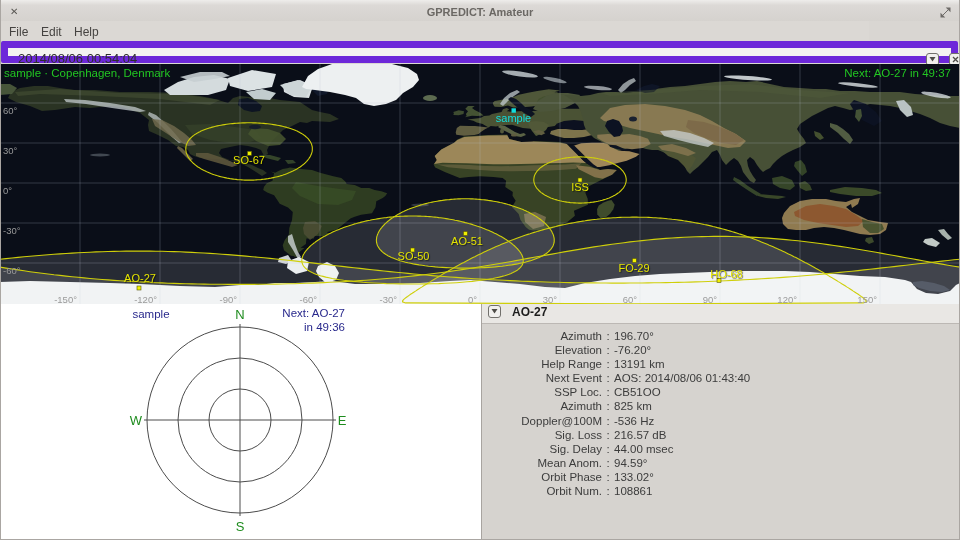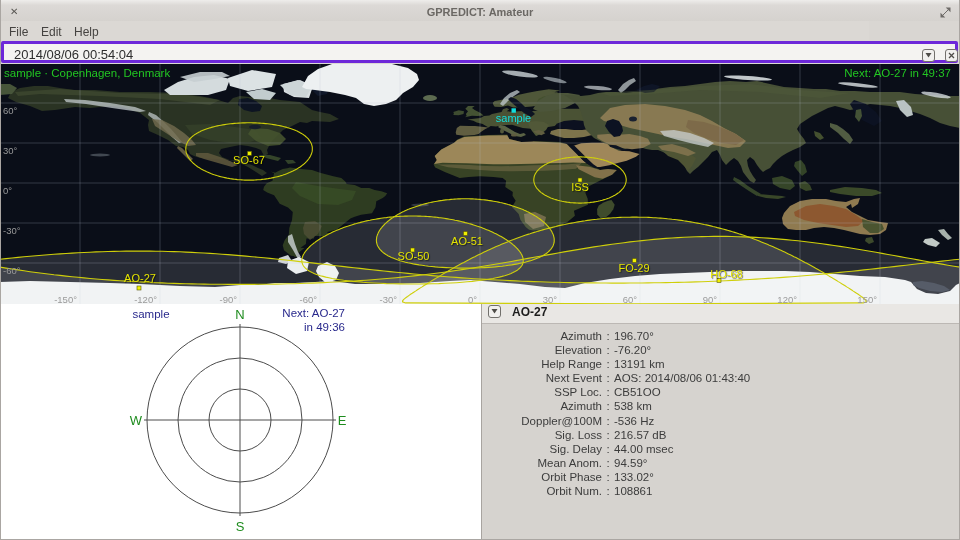--- a/index.html
+++ b/index.html
@@ -4,21 +4,21 @@
 html,body { width:960px; height:540px; overflow:hidden; }
 body { font-family:"Liberation Sans", sans-serif; background:#d9d6d2; position:relative; }
 .titlebar { position:absolute; left:0; top:0; width:960px; height:21px;
   background:linear-gradient(#eeedeb,#dcd9d6 25%,#d5d2ce); }
 .titlebar .title { text-align:center; font-size:11px; font-weight:bold; color:#6b6864; line-height:24px; }
 .titlebar .close { position:absolute; left:10px; top:0px; font-size:10px; color:#5a5854; line-height:24px; }
 .menubar { position:absolute; left:0; top:21px; width:869px; height:19px; background:#dbd8d4; }
 .menubar span { position:absolute; top:4px; font-size:12px; color:#454341; }
 .toolbar { position:absolute; left:0; top:40px; width:960px; height:24px; background:#dbd8d4; }
 .entry { position:absolute; left:1px; top:1px; width:957px; height:22px; background:#f4f3f1;
-  border:3px solid #6d28d9; border-radius:2px; }
+  border:7px solid #6d28d9; border-radius:2px; }
 .entry .txt { position:absolute; left:10px; top:3px; font-size:13px; color:#2e2e2e; }
 .tbtn { position:absolute; top:4.5px; width:13px; height:13px; border:1.3px solid #72706c;
   border-radius:3px; background:#f1f0ee; color:#4e4c48; text-align:center; }
 .tbtn svg { display:block; margin:2.2px auto 0; }
 .bottom { position:absolute; left:0; top:304px; width:960px; height:236px; background:#d9d6d2; }
 .polarpanel { position:absolute; left:0; top:304px; width:481px; height:236px; background:#ffffff; }
 .datapanel { position:absolute; left:481px; top:304px; width:479px; height:236px; background:#d6d3cf;
   border-left:1px solid #a8a4a0; }
 .dhead { position:absolute; left:0; top:0; width:100%; height:20px; background:#e9e7e4; border-bottom:1px solid #bcb8b4; }
 .dhead .hbtn { position:absolute; left:6px; top:1px; width:13px; height:13px; border:1.3px solid #72706c;
@@ -228,21 +228,21 @@
         </svg>
       </div>
     <div class="hname">AO-27</div>
   </div>
   <div class="drows">
 <div class="row"><span class="lab">Azimuth</span><span class="sep">:</span><span class="val">196.70°</span></div>
 <div class="row"><span class="lab">Elevation</span><span class="sep">:</span><span class="val">-76.20°</span></div>
 <div class="row"><span class="lab">Help Range</span><span class="sep">:</span><span class="val">13191 km</span></div>
 <div class="row"><span class="lab">Next Event</span><span class="sep">:</span><span class="val">AOS: 2014/08/06 01:43:40</span></div>
 <div class="row"><span class="lab">SSP Loc.</span><span class="sep">:</span><span class="val">CB51OO</span></div>
-<div class="row"><span class="lab">Azimuth</span><span class="sep">:</span><span class="val">538 km</span></div>
+<div class="row"><span class="lab">Azimuth</span><span class="sep">:</span><span class="val">825 km</span></div>
 <div class="row"><span class="lab">Doppler@100M</span><span class="sep">:</span><span class="val">-536 Hz</span></div>
 <div class="row"><span class="lab">Sig. Loss</span><span class="sep">:</span><span class="val">216.57 dB</span></div>
 <div class="row"><span class="lab">Sig. Delay</span><span class="sep">:</span><span class="val">44.00 msec</span></div>
 <div class="row"><span class="lab">Mean Anom.</span><span class="sep">:</span><span class="val">94.59°</span></div>
 <div class="row"><span class="lab">Orbit Phase</span><span class="sep">:</span><span class="val">133.02°</span></div>
 <div class="row"><span class="lab">Orbit Num.</span><span class="sep">:</span><span class="val">108861</span></div>
   </div>
 </div>
 <div class="winborder"></div>
 </body></html>

